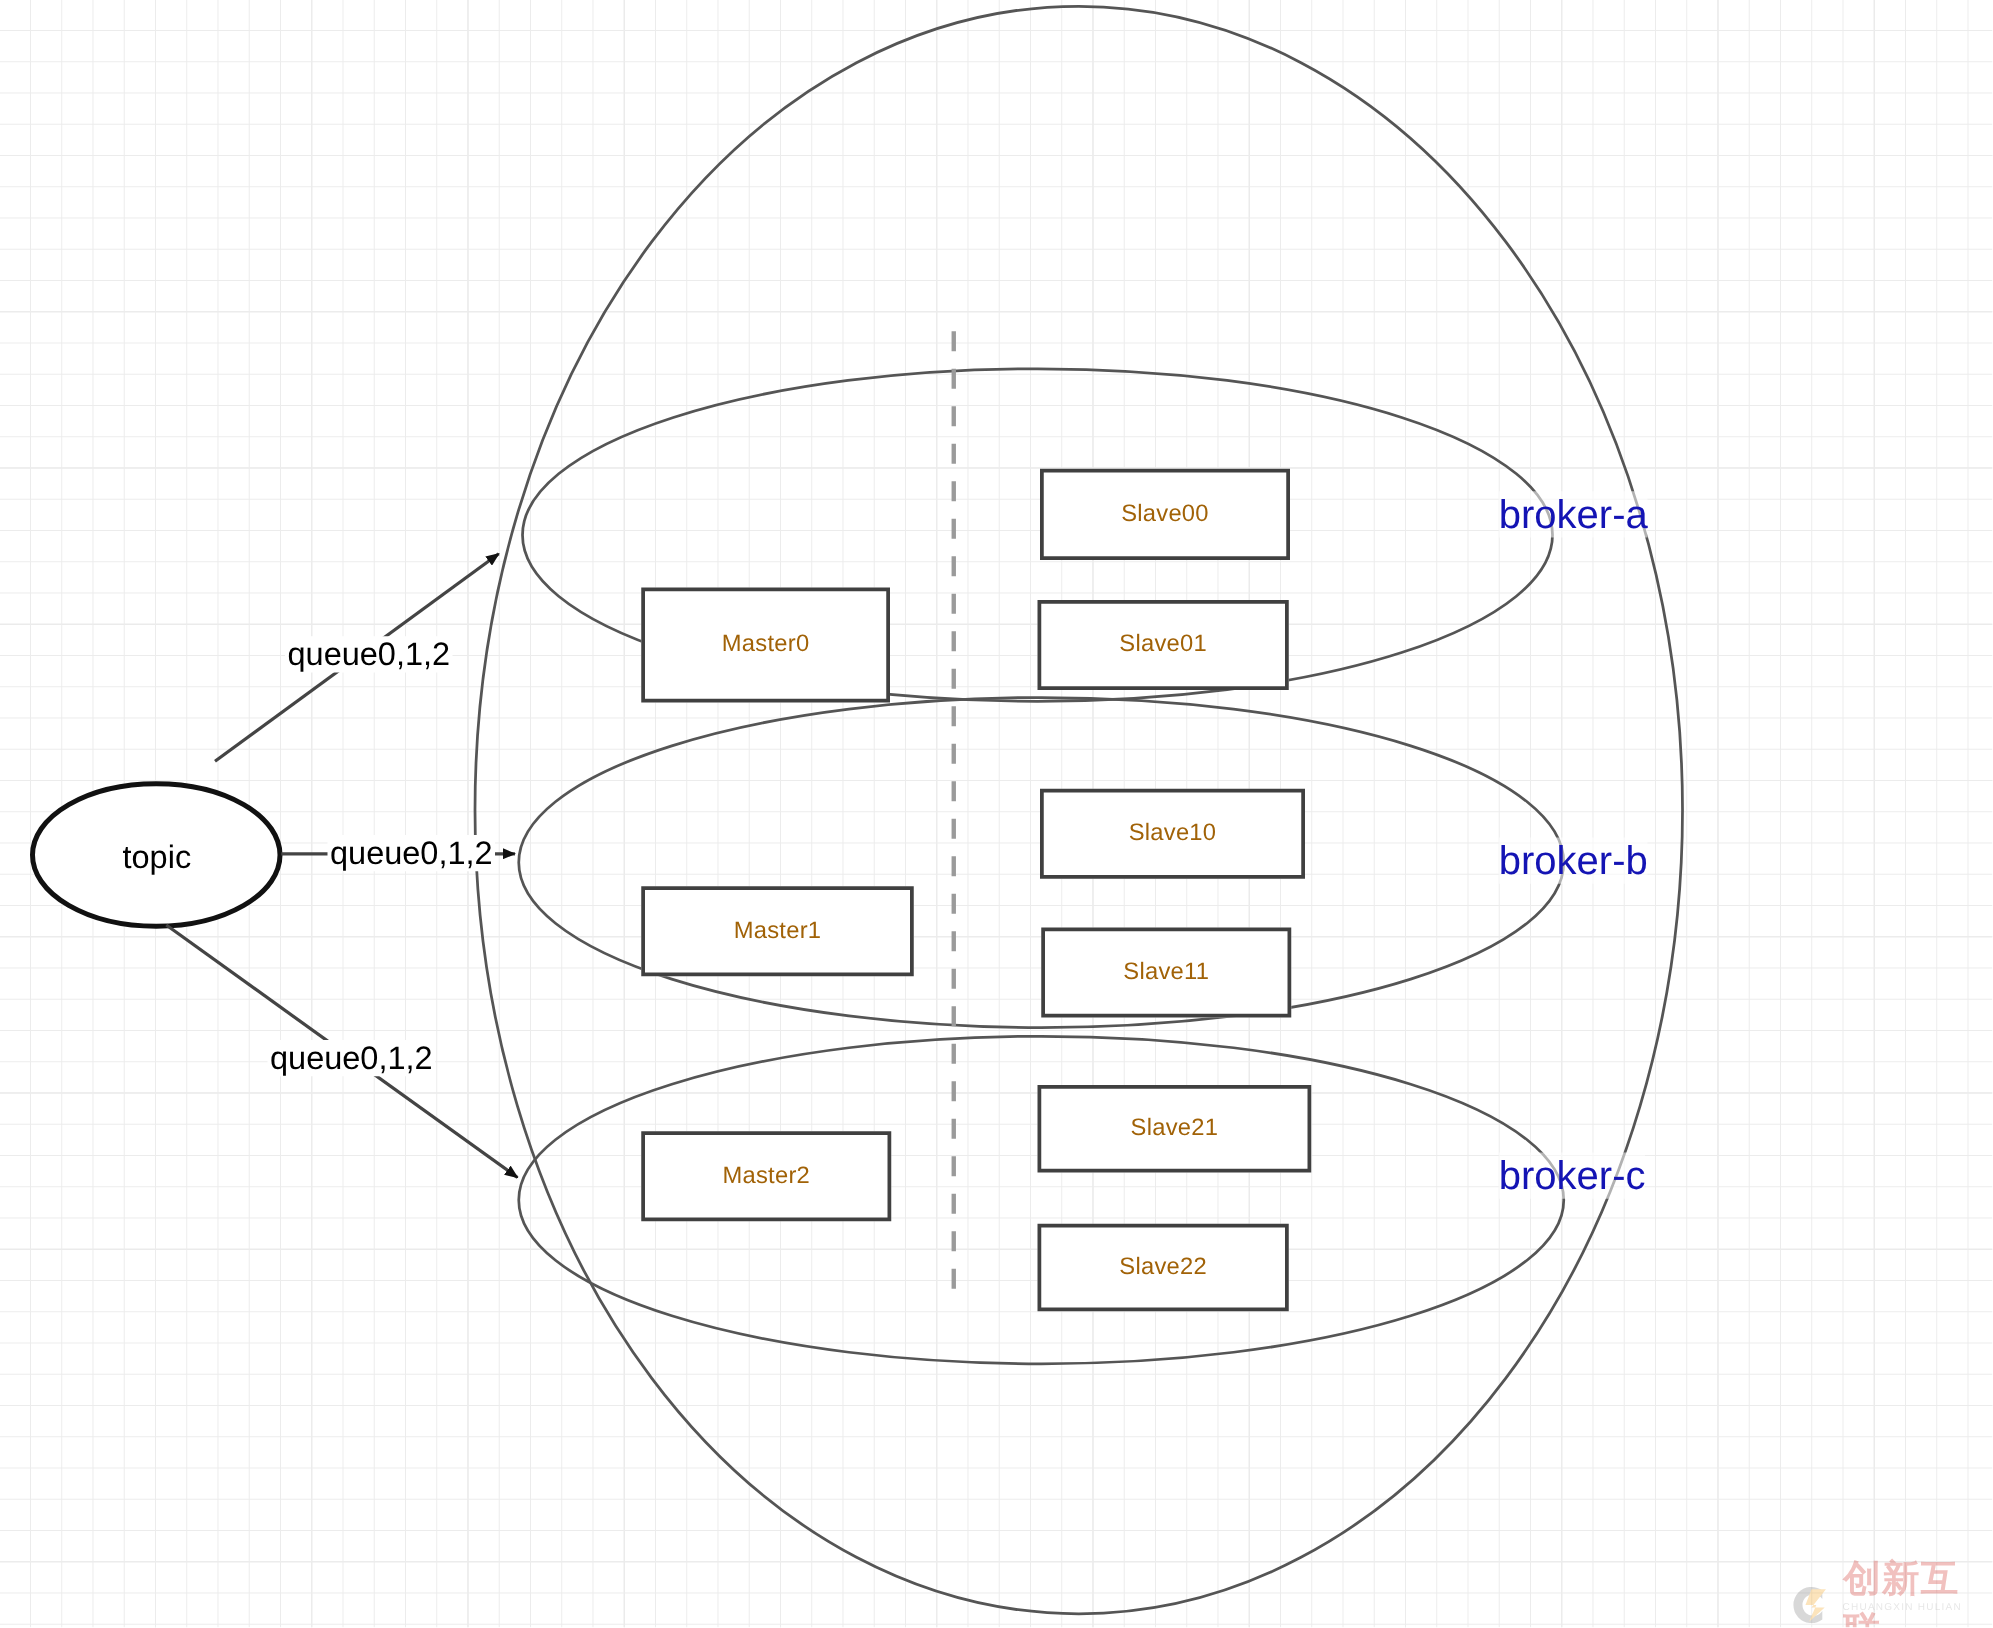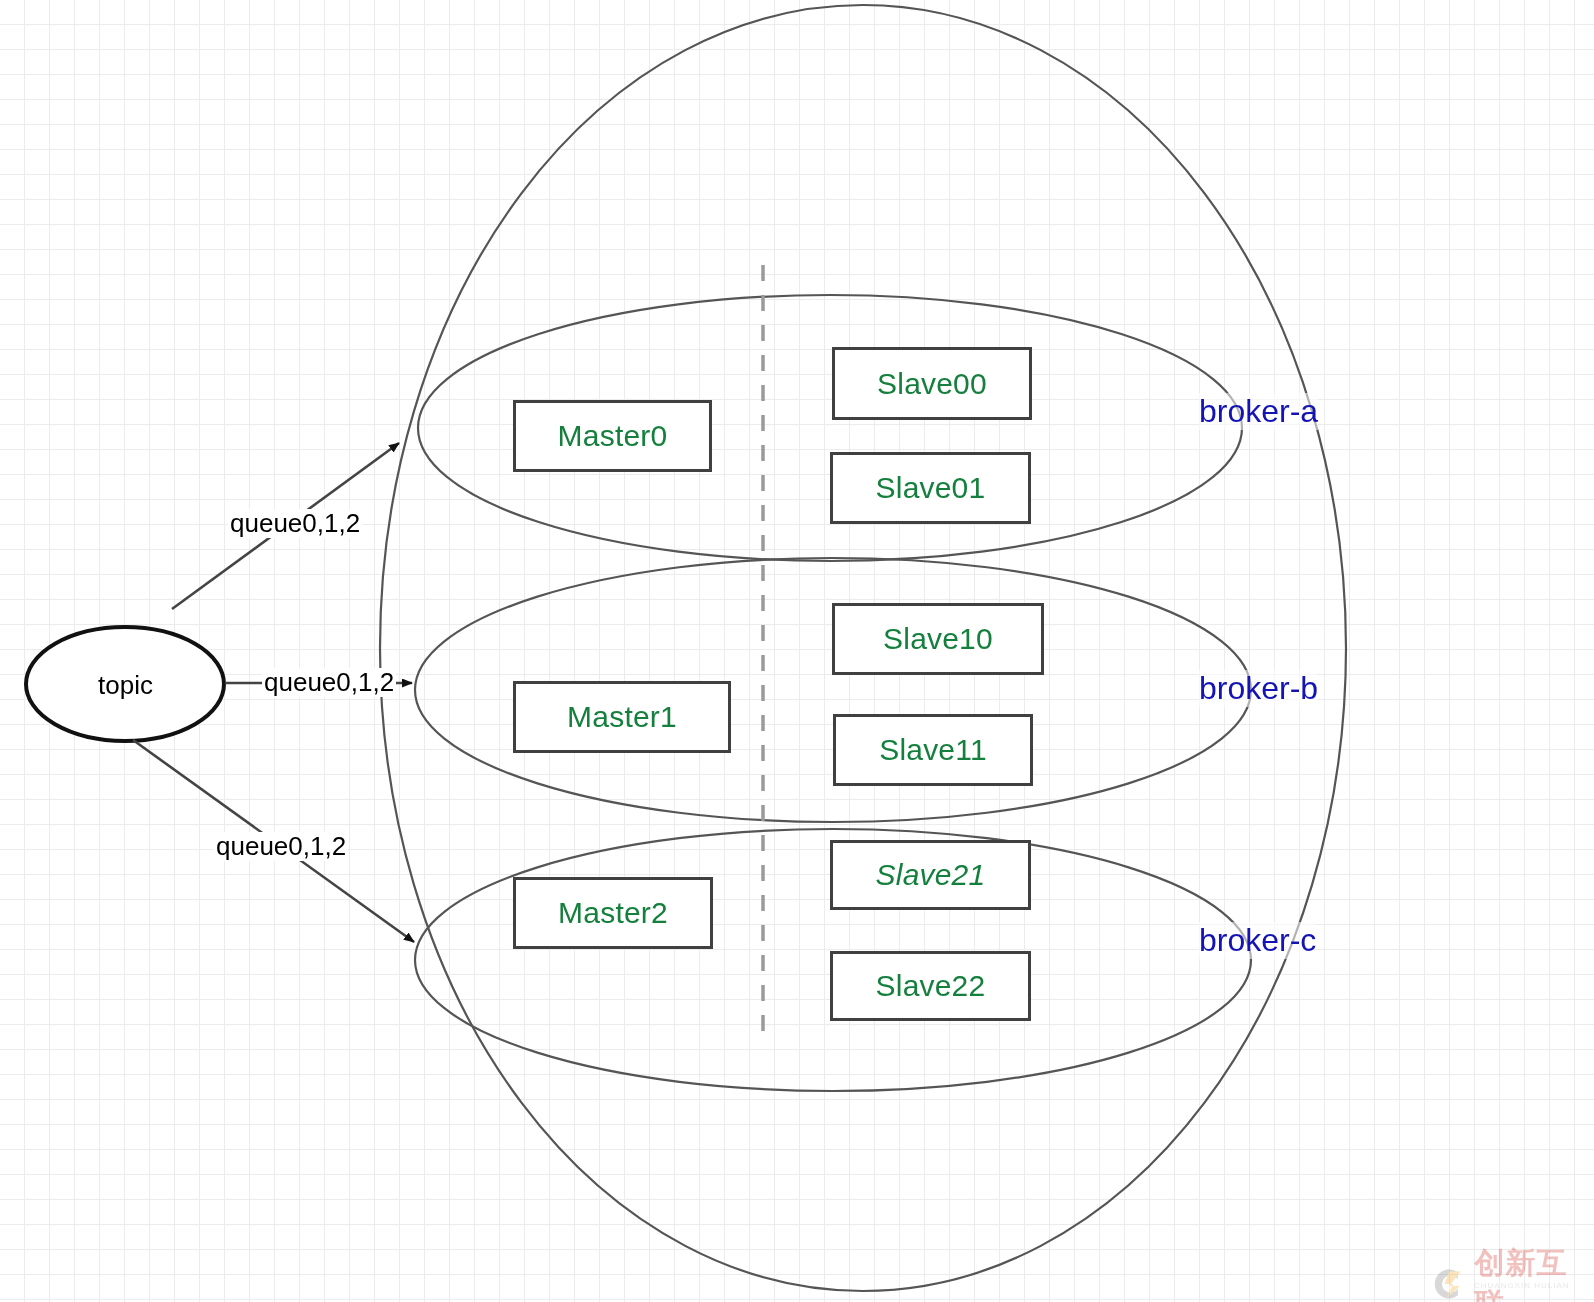--- a/index.html
+++ b/index.html
@@ -31,23 +31,24 @@
     overflow: visible;
   }
   .node-box {
     position: absolute;
     box-sizing: border-box;
     border: 3px solid #404040;
     background: #ffffff;
     display: flex;
     align-items: center;
     justify-content: center;
-    font-size: 30px;
-    color: #15803d;
+    font-size: 19px;
+    color: #a16207;
     letter-spacing: 0.2px;
+    margin-top: 28px;
   }
   .edge-label {
     position: absolute;
     font-size: 26px;
     color: #000000;
     white-space: nowrap;
     background: #ffffff;
     padding: 0 2px;
     line-height: 1.1;
   }
@@ -123,32 +124,32 @@
     <line x1="133" y1="740" x2="414" y2="942" stroke="#444444" stroke-width="2.6" marker-end="url(#arrowhead)"></line>
   </svg>
 
 
   <div class="topic-text" style="left:98px; top:670px;">topic</div>
 
   <div class="edge-label" style="left:228px; top:509px;">queue0,1,2</div>
   <div class="edge-label" style="left:262px; top:668px;">queue0,1,2</div>
   <div class="edge-label" style="left:214px; top:832px;">queue0,1,2</div>
 
-  <div class="node-box" style="left:513px; top:400px; width:199px; height:72px;">Master0</div>
+  <div class="node-box" style="left:513px; top:442px; width:199px; height:92px;">Master0</div>
   <div class="node-box" style="left:832px; top:347px; width:200px; height:73px;">Slave00</div>
   <div class="node-box" style="left:830px; top:452px; width:201px; height:72px;">Slave01</div>
   <div class="broker-label" style="left:1199px; top:393px;">broker-a</div>
 
   <div class="node-box" style="left:513px; top:681px; width:218px; height:72px;">Master1</div>
   <div class="node-box" style="left:832px; top:603px; width:212px; height:72px;">Slave10</div>
   <div class="node-box" style="left:833px; top:714px; width:200px; height:72px;">Slave11</div>
   <div class="broker-label" style="left:1199px; top:670px;">broker-b</div>
 
   <div class="node-box" style="left:513px; top:877px; width:200px; height:72px;">Master2</div>
-  <div class="node-box" style="left:830px; top:840px; width:201px; height:70px;font-style:italic;">Slave21</div>
+  <div class="node-box" style="left:830px; top:840px; width:219px; height:70px;">Slave21</div>
   <div class="node-box" style="left:830px; top:951px; width:201px; height:70px;">Slave22</div>
   <div class="broker-label" style="left:1199px; top:922px;">broker-c</div>
 
   <div class="watermark" style="left:1428px; top:1243px;">
     <svg width="40" height="40" viewBox="0 0 40 40">
       <path d="M31 8 A15 15 0 1 0 31 32 L31 25 A9 9 0 1 1 31 15 Z" fill="#7f7f7f"></path>
       <path d="M22 7 L34 7 L22 22 L33 22 L20 34 L26 20 L17 20 Z" fill="#f5a623"></path>
     </svg>
     <span class="wm-text">创新互联</span>
     <span class="wm-sub">CHUANGXIN HULIAN</span>

